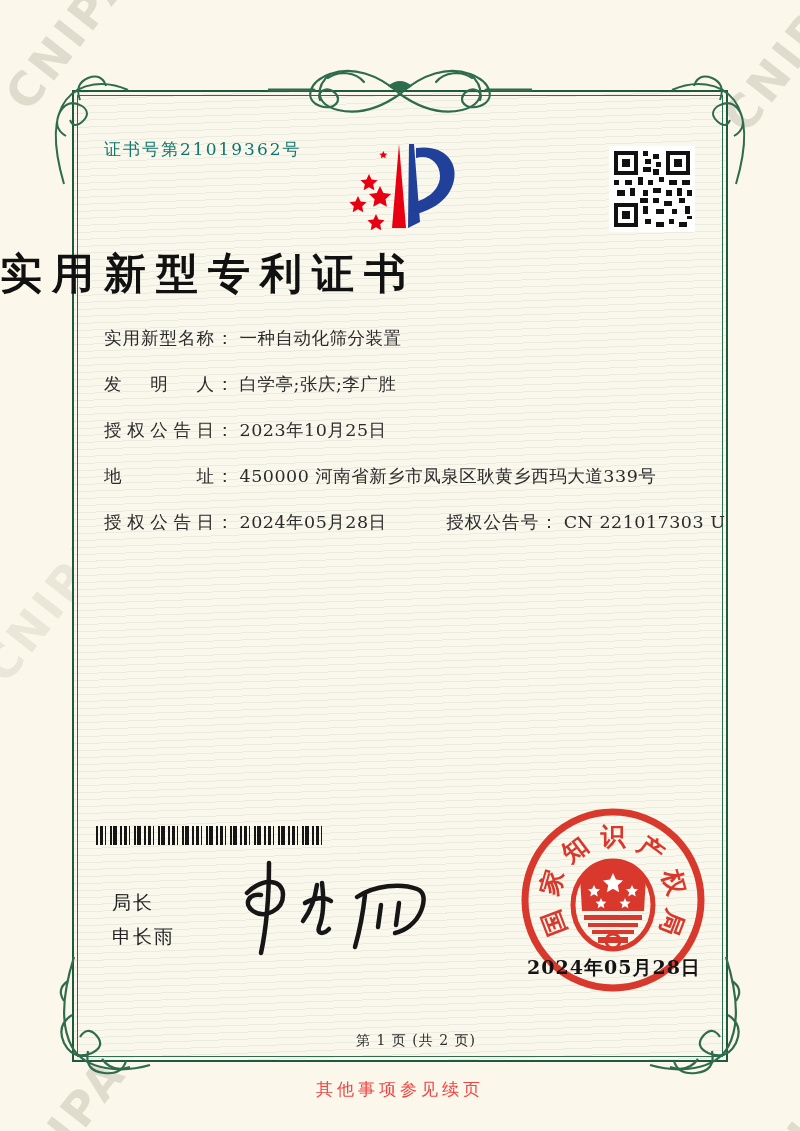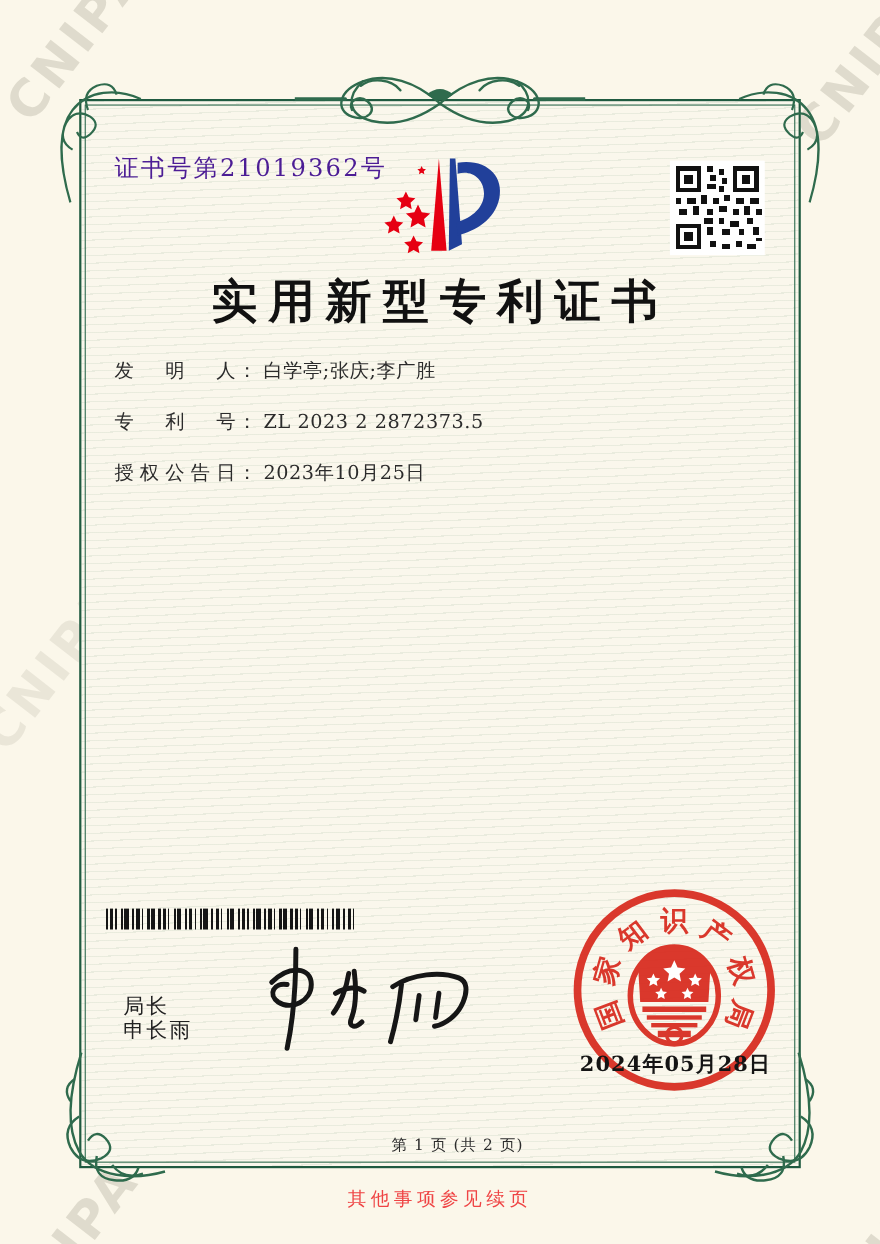--- a/index.html
+++ b/index.html
@@ -32,26 +32,26 @@
   }
   .frame-inner{
     position:absolute;left:3px;top:3px;right:3px;bottom:3px;
     border:1px solid #2e6b4f;
   }
   .ornament{position:absolute;pointer-events:none;}
 
   
   .cert-no{
     position:absolute;left:104px;top:138px;
-    font-size:22px;letter-spacing:2px;color:#4c1d95;
+    font-size:17px;letter-spacing:2px;color:#0f766e;
   }
   .logo{position:absolute;left:336px;top:130px;}
   .qr{position:absolute;left:609px;top:146px;width:86px;height:86px;background:#fff;}
   .title{
-    position:absolute;left:0;right:0;top:246px;text-align:center;
+    position:absolute;left:0;right:0;top:246px;text-align:left;
     font-size:42px;font-weight:bold;letter-spacing:10px;color:#111;
   }
 
   
   .fields{position:absolute;left:104px;top:326px;width:560px;font-size:17.5px;color:#2b2b2b;}
   .field-row{height:46px;line-height:24px;white-space:nowrap;}
   .flabel{
     display:inline-block;width:110px;
     text-align:justify;text-align-last:justify;
     vertical-align:top;
@@ -77,21 +77,21 @@
       #151515 4px 7px, rgba(0,0,0,0) 7px 9px,
       #151515 9px 10px, rgba(0,0,0,0) 10px 14px,
       #151515 14px 16px, rgba(0,0,0,0) 16px 17px,
       #151515 17px 21px, rgba(0,0,0,0) 21px 24px);
   }
   .sig-label{
     position:absolute;left:112px;
     font-family:"DejaVu Sans","Liberation Sans",sans-serif;
     font-size:19px;color:#222;letter-spacing:2px;
   }
-  .sig-title{top:890px;margin-top:12px;}
+  .sig-title{top:890px;}
   .sig-name{top:924px;}
   .signature-svg{position:absolute;left:225px;top:855px;}
 
   
   .seal{position:absolute;left:518px;top:805px;width:190px;height:190px;}
   .seal-date{
     position:absolute;left:524px;top:955px;width:180px;text-align:center;
     font-size:19px;color:#141414;letter-spacing:1px;font-weight:bold;
   }
 
@@ -226,27 +226,38 @@
       <rect x="23" y="28" width="2" height="2"></rect>
         <rect x="27" y="29" width="3" height="2"></rect>
       <rect x="30" y="27" width="2" height="1"></rect>
     </g>
   </svg>
 
   <div class="title">实用新型专利证书</div>
 
   <div class="fields">
     <div class="field-row">
+      <span class="flabel">实用新型名称</span><span class="fcolon">：</span><span class="fvalue">一种自动化筛分装置</span>
+    </div>
+    <div class="field-row">
       <span class="flabel">发明人</span><span class="fcolon">：</span><span class="fvalue">白学亭;张庆;李广胜</span>
     </div>
     <div class="field-row">
-      <span class="flabel">专利号</span><span class="fcolon">：</span><span class="fvalue">ZL 2023 2 2872373.5</span>
-    </div>
-    <div class="field-row">
       <span class="flabel">授权公告日</span><span class="fcolon">：</span><span class="fvalue">2023年10月25日</span>
+    </div>
+    <div class="field-row">
+      <span class="flabel">地址</span><span class="fcolon">：</span><span class="fvalue">450000 河南省新乡市凤泉区耿黄乡西玛大道339号</span>
+    </div>
+    <div class="field-row">
+      <span>
+        <span class="flabel">授权公告日</span><span class="fcolon">：</span><span class="fvalue">2024年05月28日</span>
+      </span>
+      <span class="half2">
+        <span class="flabel">授权公告号</span><span class="fcolon">：</span><span class="fvalue">CN 221017303 U</span>
+      </span>
     </div>
   </div>
 
   <div class="paras">
   </div>
 
   <div class="barcode"></div>
 
   <div class="sig-label sig-title">局长</div>
   <div class="sig-label sig-name">申长雨</div>

